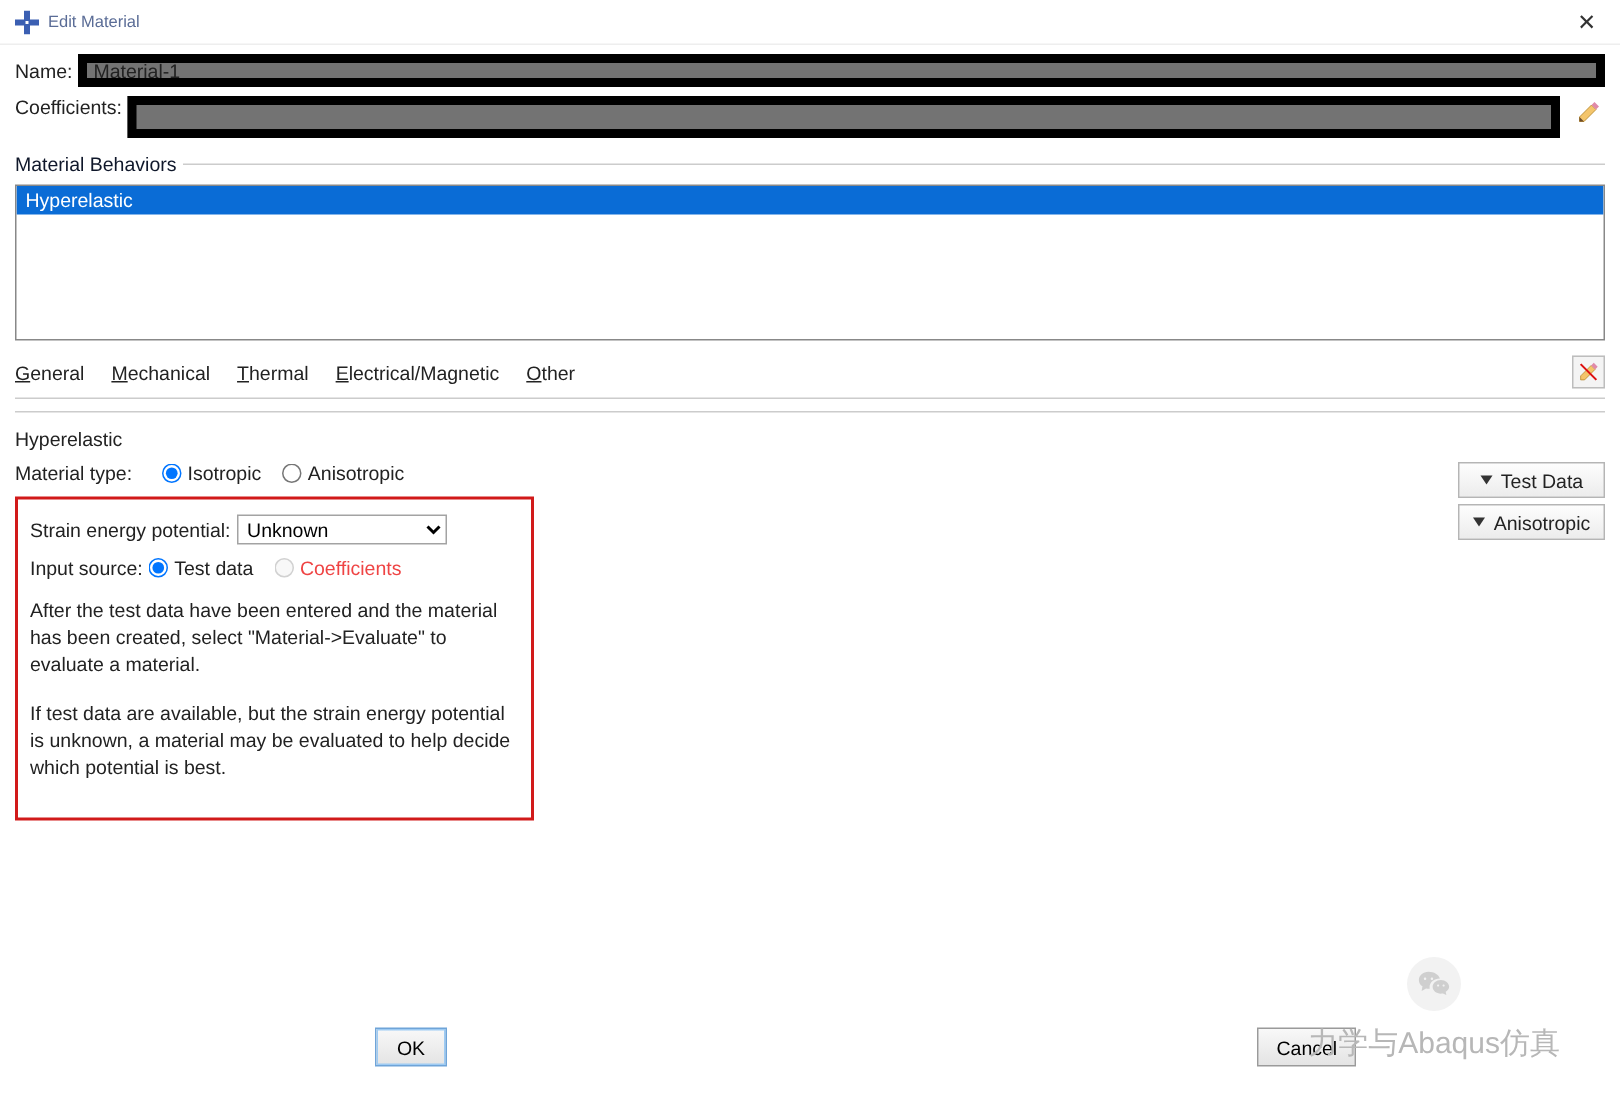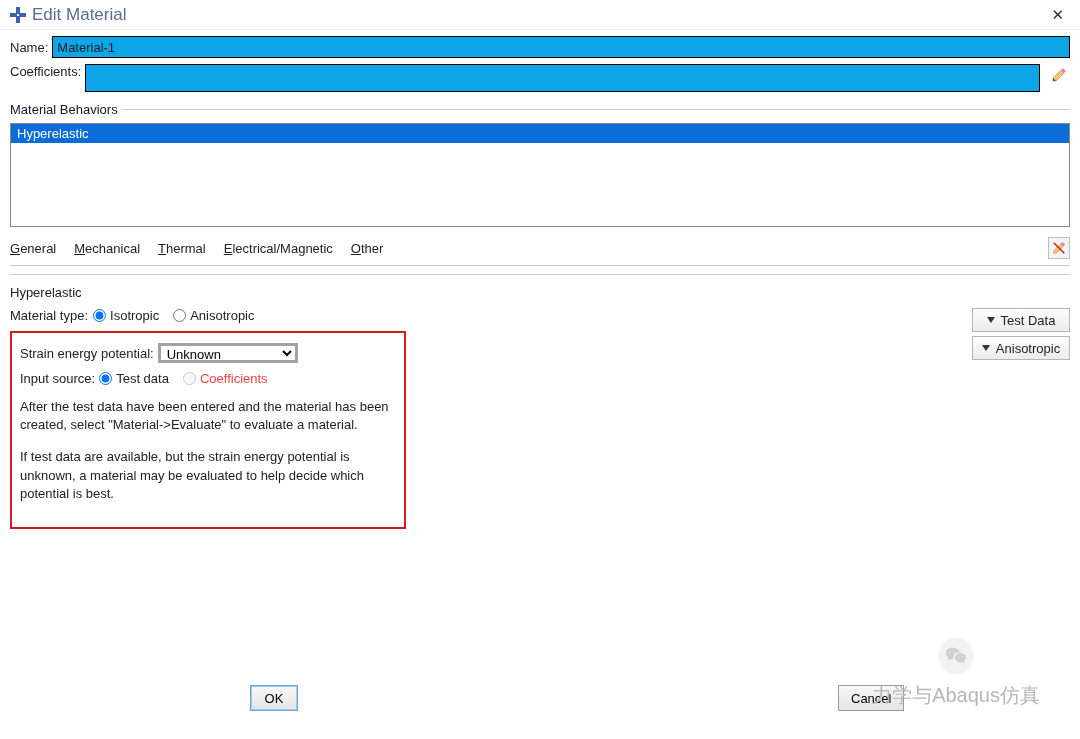--- a/index.html
+++ b/index.html
@@ -19,41 +19,41 @@
     padding: 0 8px 0 10px;
     border-bottom: 1px solid #eee;
   }
   .app-icon {
     width: 16px; height: 16px;
     margin-right: 6px;
     display: inline-flex;
     align-items: center; justify-content: center;
   }
   .app-icon svg { width: 16px; height: 16px; }
-  .titlebar-title { flex: 1; color: #5a6c96; font-size: 17px; }
+  .titlebar-title { flex: 1; color: #5a6c96; font-size: 11px; }
   .close-x {
     font-size: 15px;
     color: #333;
     padding: 2px 8px;
     cursor: default;
   }
   .content { padding: 6px 10px 0 10px; }
   .row {
     display: flex;
     align-items: center;
     margin-bottom: 6px;
   }
   .row label.field-label { margin-right: 4px; white-space: nowrap; }
   input.text-input {
     flex: 1;
     height: 22px;
-    border: 1px solid #000000;
+    border: 6px solid #000000;
     padding: 1px 4px;
     font: inherit;
-    background: #0ea5e9;
+    background: #737373;
     color: #222;
   }
   .edit-iconbtn {
     width: 22px; height: 22px;
     margin-left: 8px;
     display: inline-flex;
     align-items: center; justify-content: center;
   }
   .edit-iconbtn svg { width: 16px; height: 16px; }
 
@@ -126,21 +126,21 @@
     padding: 0 4px 0 0;
     margin-top: -18px;
     margin-bottom: 8px;
   }
 
   .mat-type-row {
     display: flex;
     align-items: center;
     margin-bottom: 8px;
   }
-  .mat-type-row .lbl { margin-right: 5px; text-align: center; }
+  .mat-type-row .lbl { margin-right: 20px; text-align: center; }
   .radio-wrap { display: inline-flex; align-items: center; margin-right: 14px; }
   .radio-wrap input { margin: 0 4px 0 0; }
 
   .right-buttons {
     position: absolute;
     right: 0;
     top: 0;
     display: flex;
     flex-direction: column;
     gap: 4px;
@@ -160,34 +160,34 @@
   }
   .dropdown-btn .tri {
     width: 0; height: 0;
     border-left: 4px solid transparent;
     border-right: 4px solid transparent;
     border-top: 6px solid #333;
   }
 
   .highlight-box {
     border: 2px solid #d11a1a;
-    width: 396px;
+    width: 346px;
     padding: 10px 8px 10px 8px;
     margin-top: 6px;
   }
   .hb-row {
     display: flex;
     align-items: center;
     margin-bottom: 8px;
   }
   .hb-row .lbl { margin-right: 4px; }
   select.combo {
     width: 140px;
     height: 20px;
-    border: 3px solid #a3a3a3;
+    border: 1px solid #a3a3a3;
     background: #fff;
     font: inherit;
     padding: 0 2px;
   }
   .disabled-label { color: #ef4444; }
   .disabled-radio { accent-color: #bbb; }
   .hb-text { margin-top: 12px; line-height: 1.4; }
   .hb-text p { margin: 0 0 14px 0; }
 
   .button-row {

